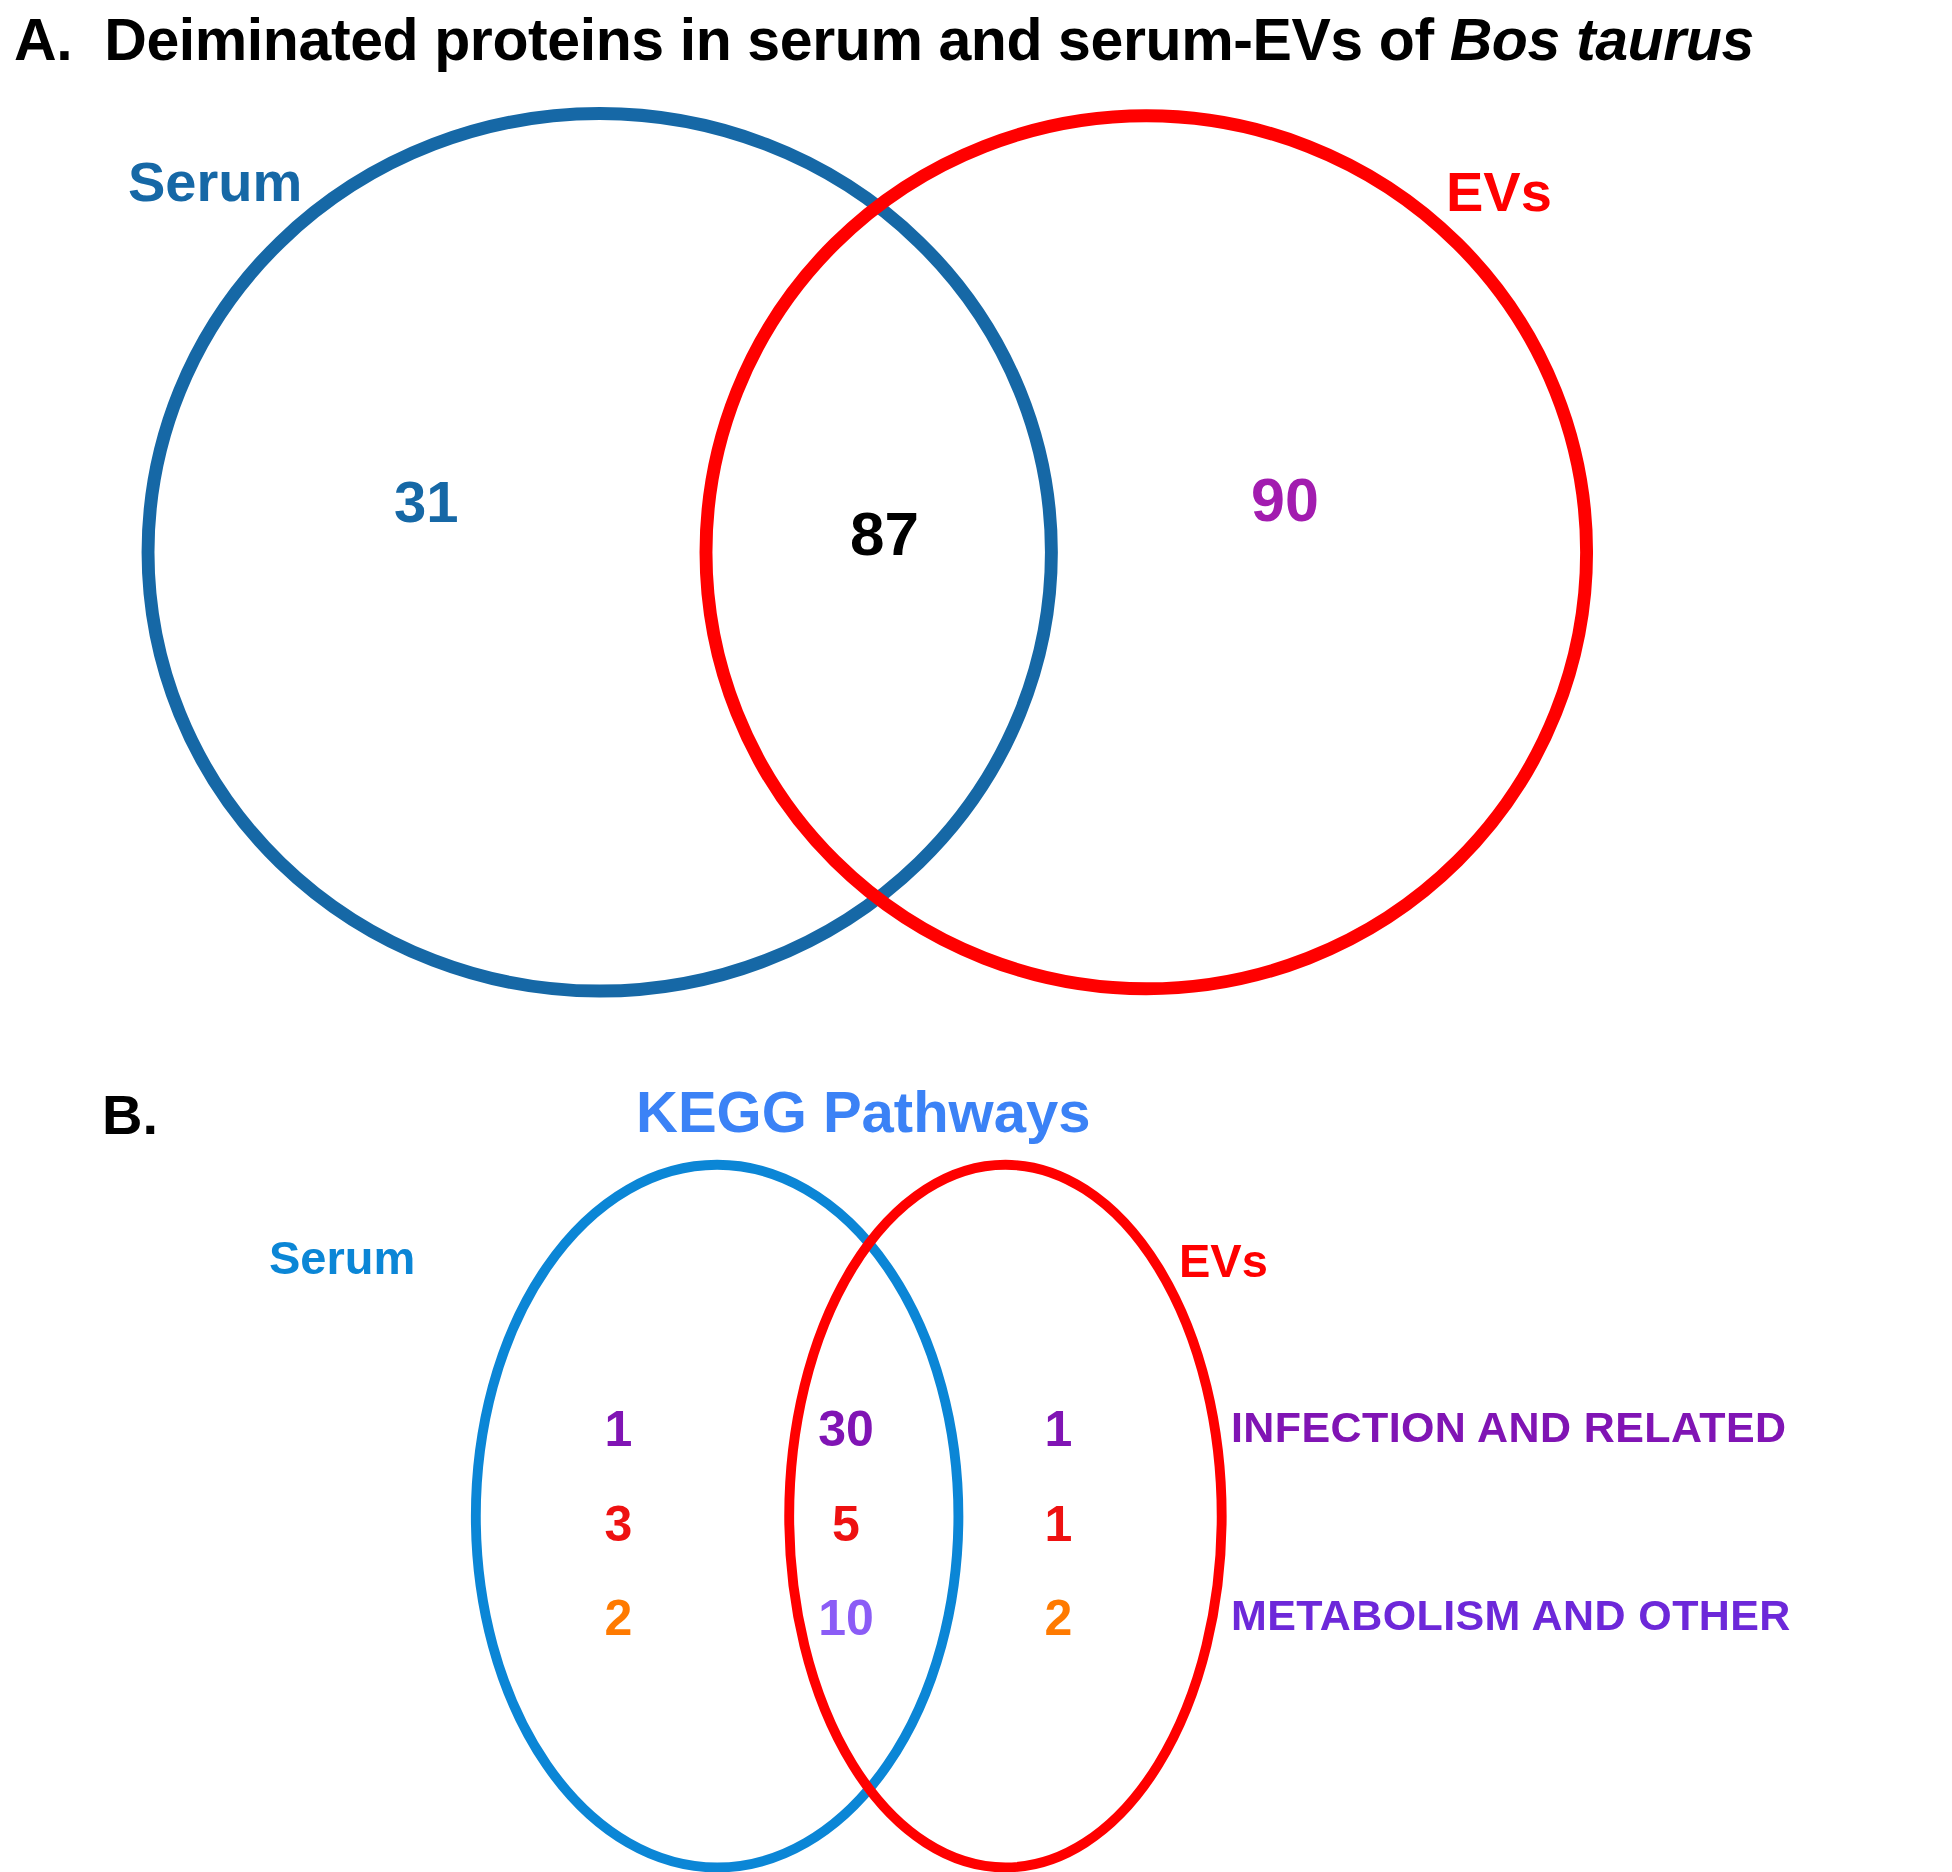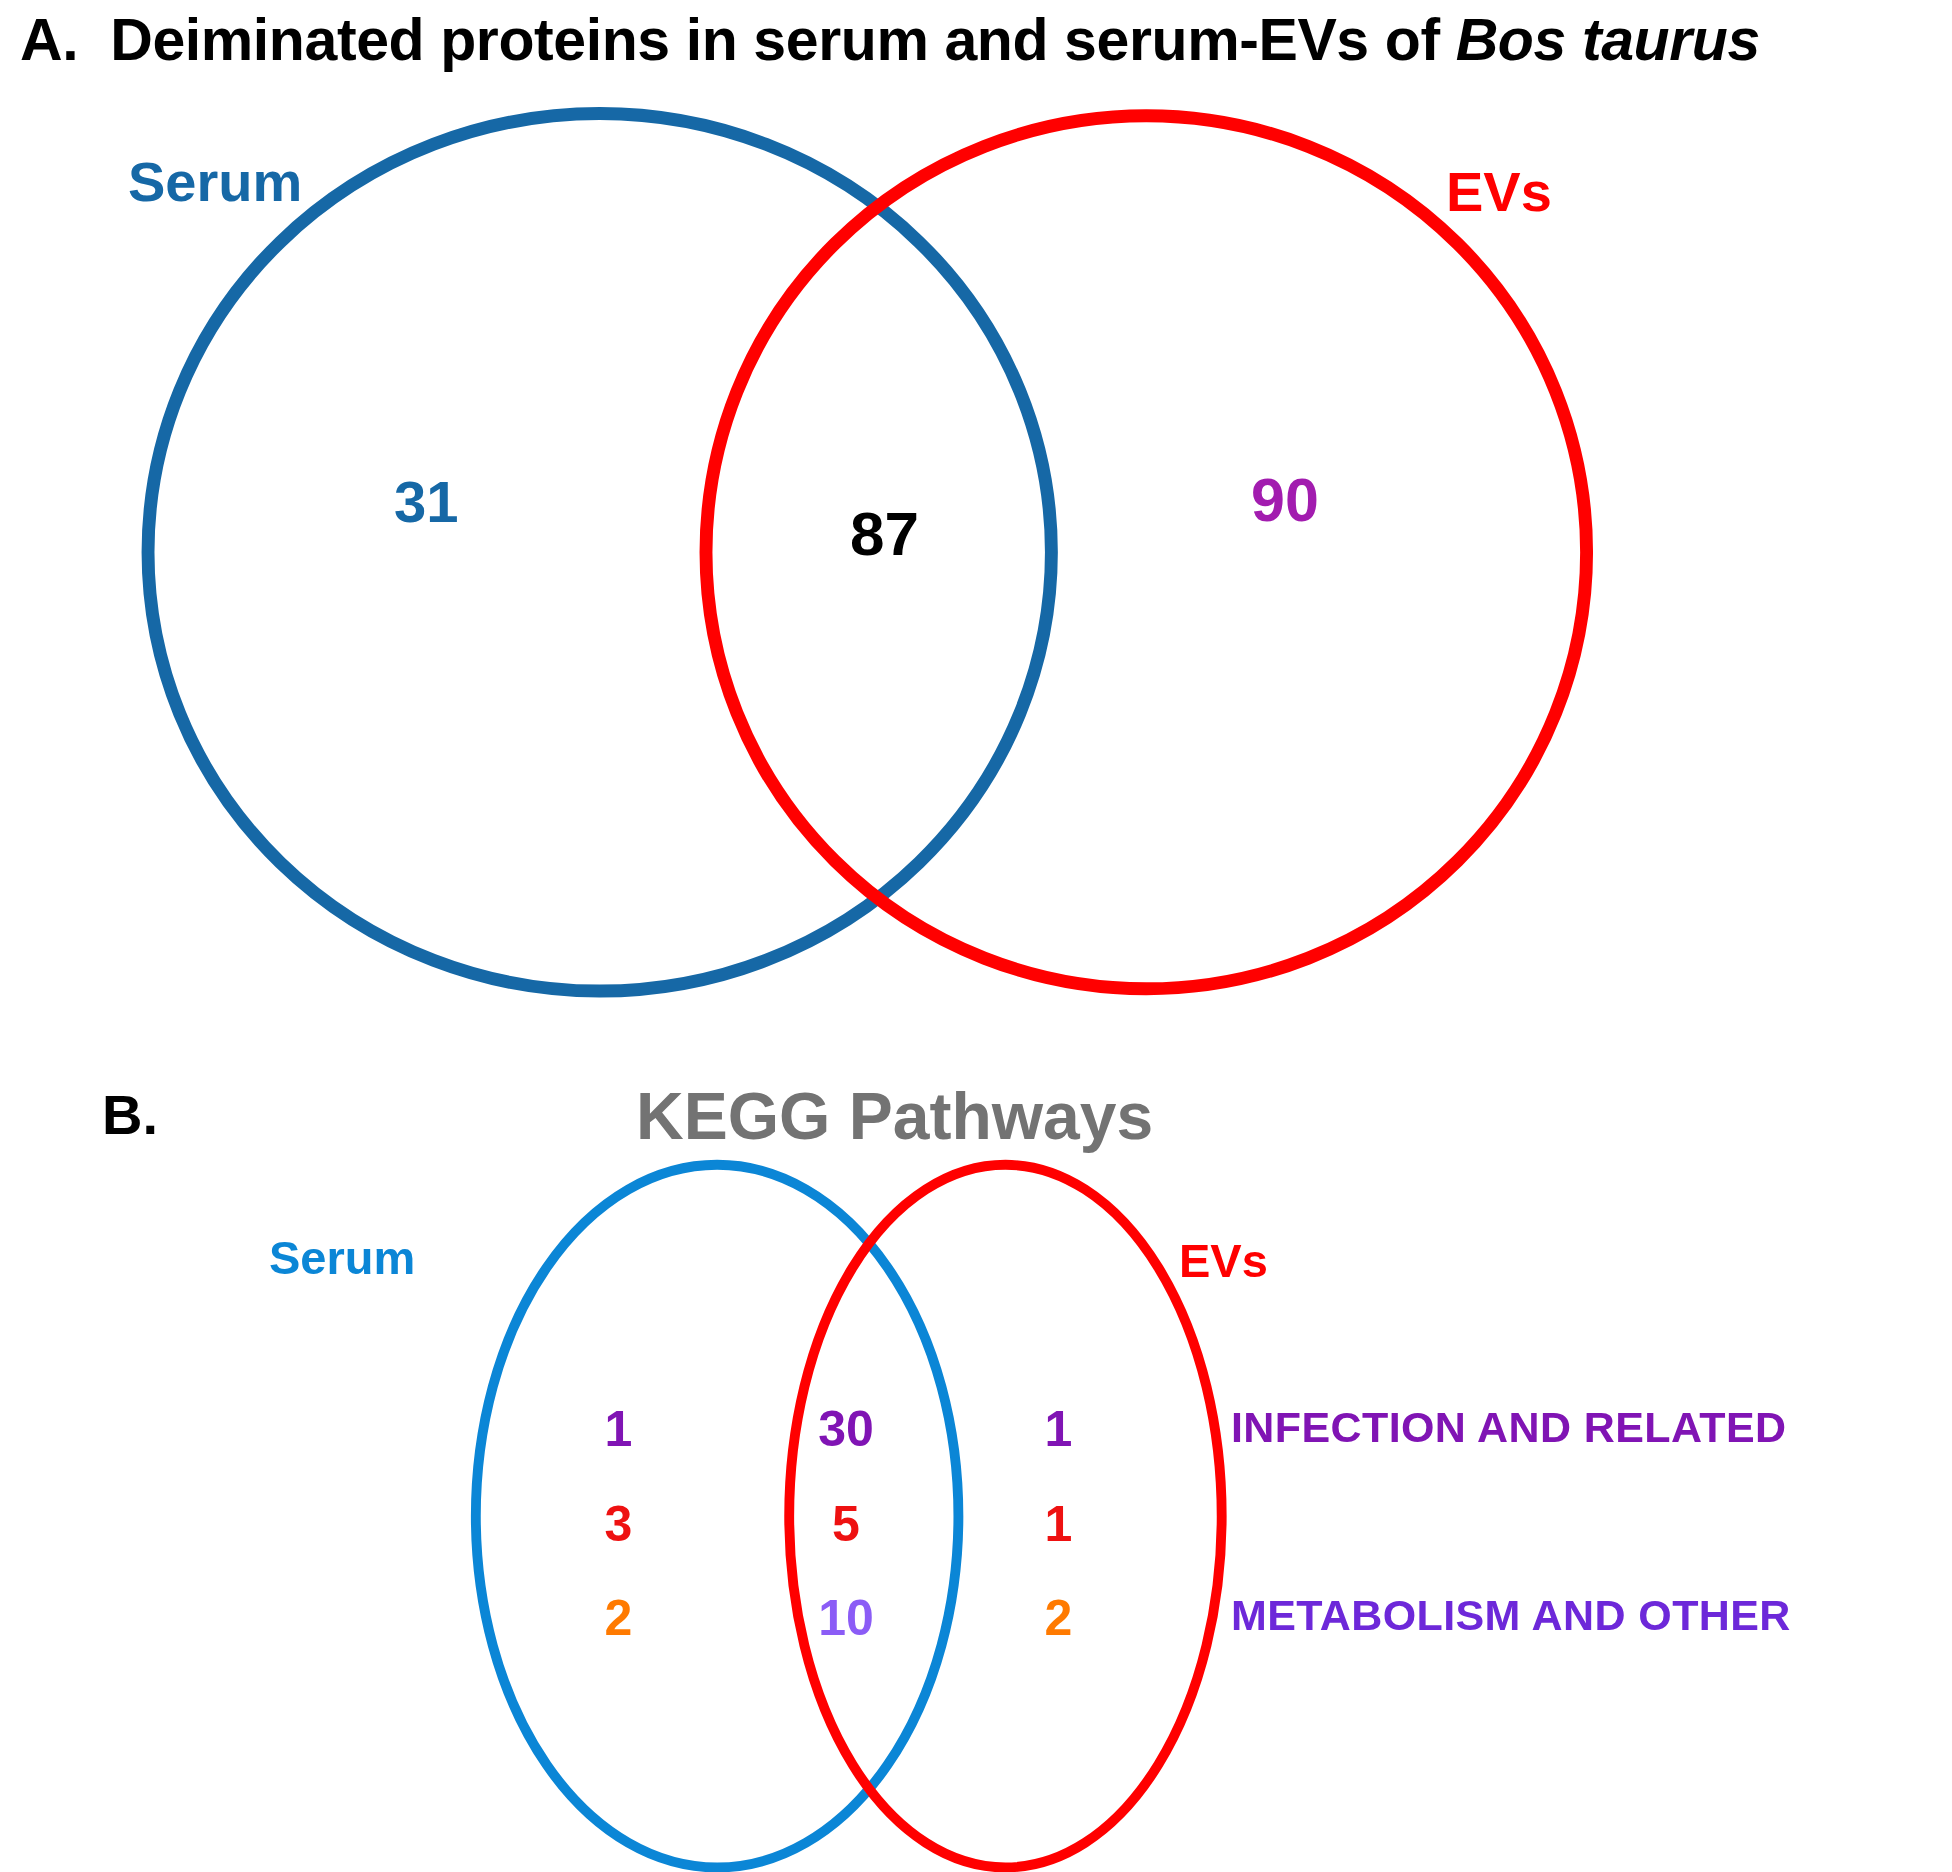--- a/index.html
+++ b/index.html
@@ -14,21 +14,21 @@
     position: relative;
     width: 1952px;
     height: 1873px;
     background: #ffffff;
     overflow: hidden;
   }
 
   
   .panel-a-title {
     position: absolute;
-    left: 20px;
+    left: 14px;
     top: 6px;
     width: 1913px;
     font-size: 59px;
     font-weight: bold;
     color: #000000;
     letter-spacing: -0.4px;
     white-space: nowrap;
   }
   .panel-a-title .species {
     font-style: italic;
@@ -91,23 +91,23 @@
     left: 102px;
     top: 1082px;
     font-size: 56px;
     font-weight: bold;
     color: #000000;
   }
   .panel-b-title {
     position: absolute;
     left: 636px;
     top: 1078px;
-    font-size: 66px;
-    font-weight: bold;
-    color: #737373;
+    font-size: 58px;
+    font-weight: bold;
+    color: #3b82f6;
     white-space: nowrap;
   }
 
   .venn-b {
     position: absolute;
     left: 0px;
     top: 1139px;
     width: 1328px;
     height: 736px;
   }

